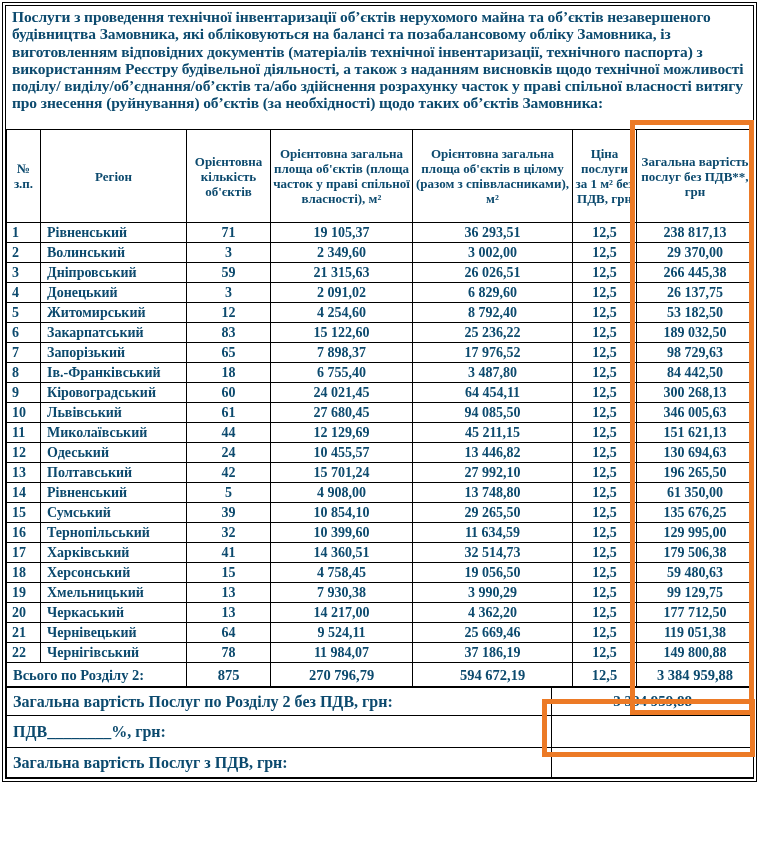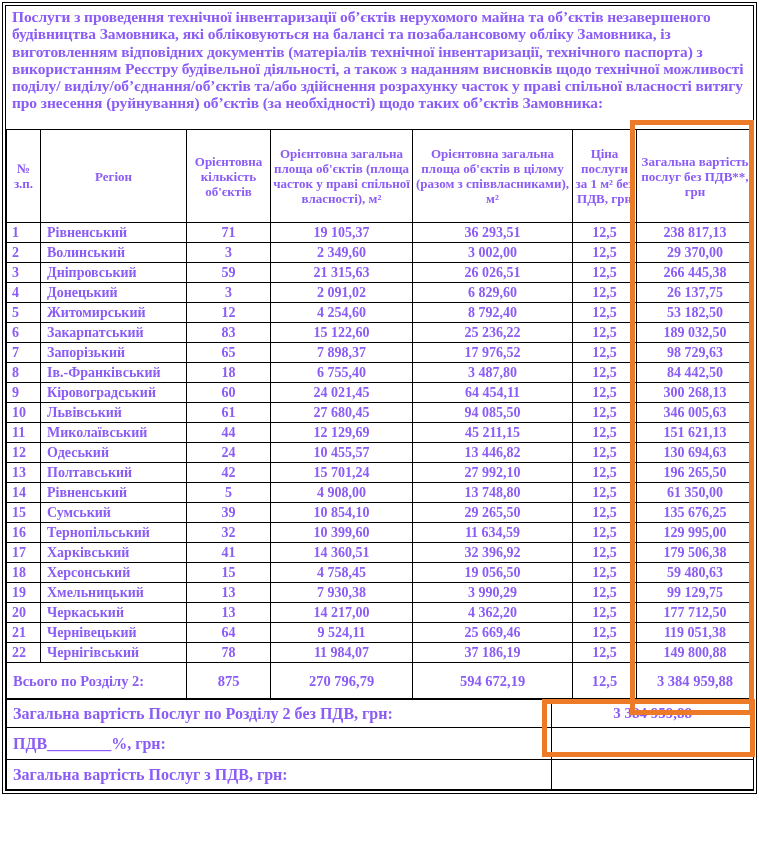--- a/index.html
+++ b/index.html
@@ -1,19 +1,19 @@
 <!DOCTYPE html>
 <html><head>
 <meta charset="utf-8">
 <style>
   * { margin:0; padding:0; box-sizing:border-box; }
   html,body { background:#fff; }
   .page {
     position:relative; width:759px; height:848px; background:#fff;
-    font-family:"Liberation Serif","DejaVu Serif",serif; font-weight:700; color:#8b5cf6;
+    font-family:"Liberation Serif","DejaVu Serif",serif; font-weight:700; color:#0c4a6e;
     overflow:hidden;
   }
   .doc {
     position:absolute; left:2px; top:2px; width:755px;
     border:4px double #000; background:#fff;
   }
   .intro {
     height:123px; overflow:hidden;
     padding:2px 8px 2px 6px;
     font-size:15.5px; line-height:17.3px;
@@ -21,21 +21,21 @@
   }
   table { border-collapse:collapse; table-layout:fixed; width:747px; }
   .main th, .main td { border:1px solid #000; overflow:hidden; vertical-align:middle; }
   .main thead tr { height:93px; }
   .main th { font-size:13px; line-height:15px; text-align:center; padding:2px 1px; font-weight:700; }
   .main tbody tr { height:20px; }
   .main td { font-size:14px; line-height:16px; }
   td.c0 { text-align:left; padding-left:5px; }
   td.c1 { text-align:left; padding-left:6px; }
   td.c2, td.c3, td.c4, td.c5, td.c6 { text-align:center; }
-  .main tfoot tr { height:36px; }
+  .main tfoot tr { height:24px; }
   .main tfoot td { font-size:14.5px; }
   td.tlabel { text-align:left; padding-left:6px; font-size:15px; }
   .bottom td { border:1px solid #000; overflow:hidden; vertical-align:middle; }
   .bottom td.slabel { text-align:left; padding:2px 4px 2px 6px; font-size:16px; }
   .bottom td.svalue { text-align:center; font-size:15px; }
   .bottom tr:nth-child(1) { height:28px; }
   .bottom tr:nth-child(2) { height:32px; }
   .bottom tr:nth-child(3) { height:30px; }
   .bottom tr:nth-child(4) { height:28px; }
   .bottom td.slabel.u span { text-decoration:underline; }
@@ -231,21 +231,21 @@
     <td class="c4">11 634,59</td>
     <td class="c5">12,5</td>
     <td class="c6">129 995,00</td>
   </tr>
 
   <tr>
     <td class="c0">17</td>
     <td class="c1">Харківський</td>
     <td class="c2">41</td>
     <td class="c3">14 360,51</td>
-    <td class="c4">32 396,92</td>
+    <td class="c4">32 514,73</td>
     <td class="c5">12,5</td>
     <td class="c6">179 506,38</td>
   </tr>
 
   <tr>
     <td class="c0">18</td>
     <td class="c1">Херсонський</td>
     <td class="c2">15</td>
     <td class="c3">4 758,45</td>
     <td class="c4">19 056,50</td>

